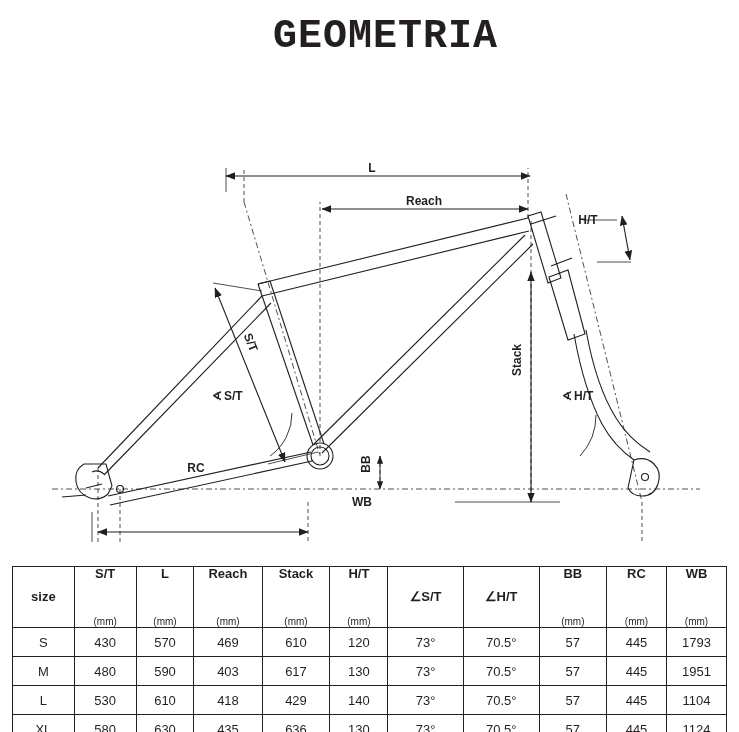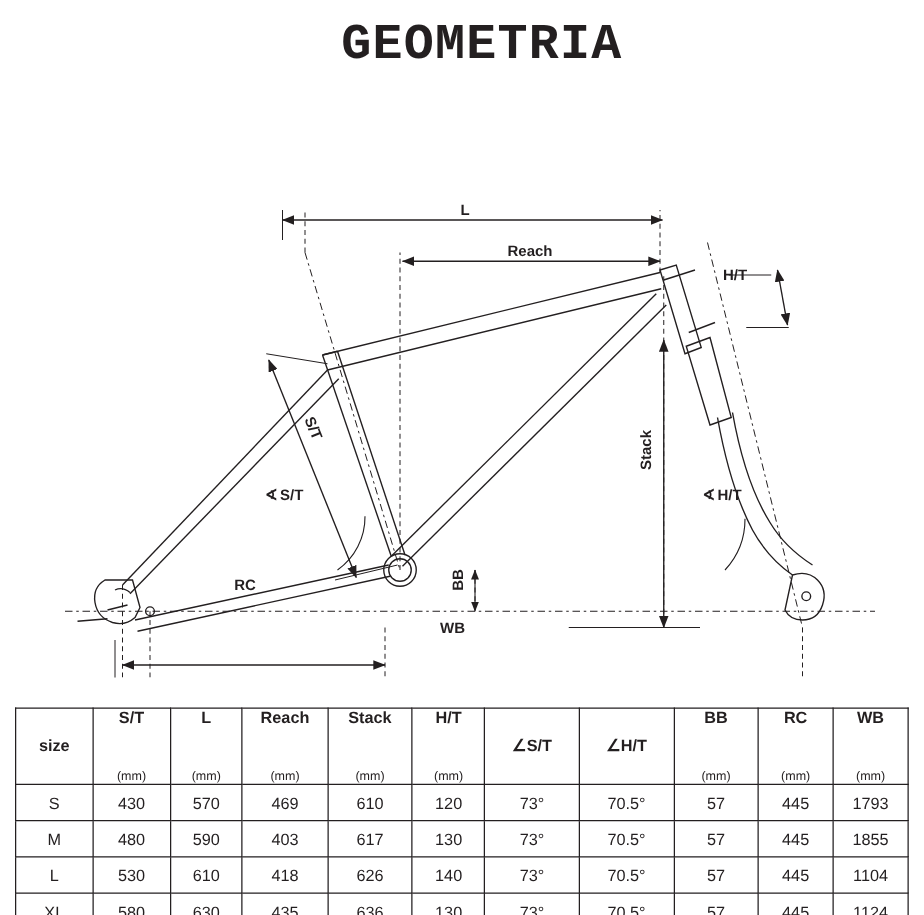--- a/index.html
+++ b/index.html
@@ -282,28 +282,28 @@
         <td>M</td>
         <td>480</td>
         <td>590</td>
         <td>403</td>
         <td>617</td>
         <td>130</td>
         <td>73°</td>
         <td>70.5°</td>
         <td>57</td>
         <td>445</td>
-        <td>1855</td>
+        <td>1951</td>
       </tr>
       <tr>
         <td>L</td>
         <td>530</td>
         <td>610</td>
         <td>418</td>
-        <td>626</td>
+        <td>429</td>
         <td>140</td>
         <td>73°</td>
         <td>70.5°</td>
         <td>57</td>
         <td>445</td>
         <td>1104</td>
       </tr>
       <tr>
         <td>XL</td>
         <td>580</td>

